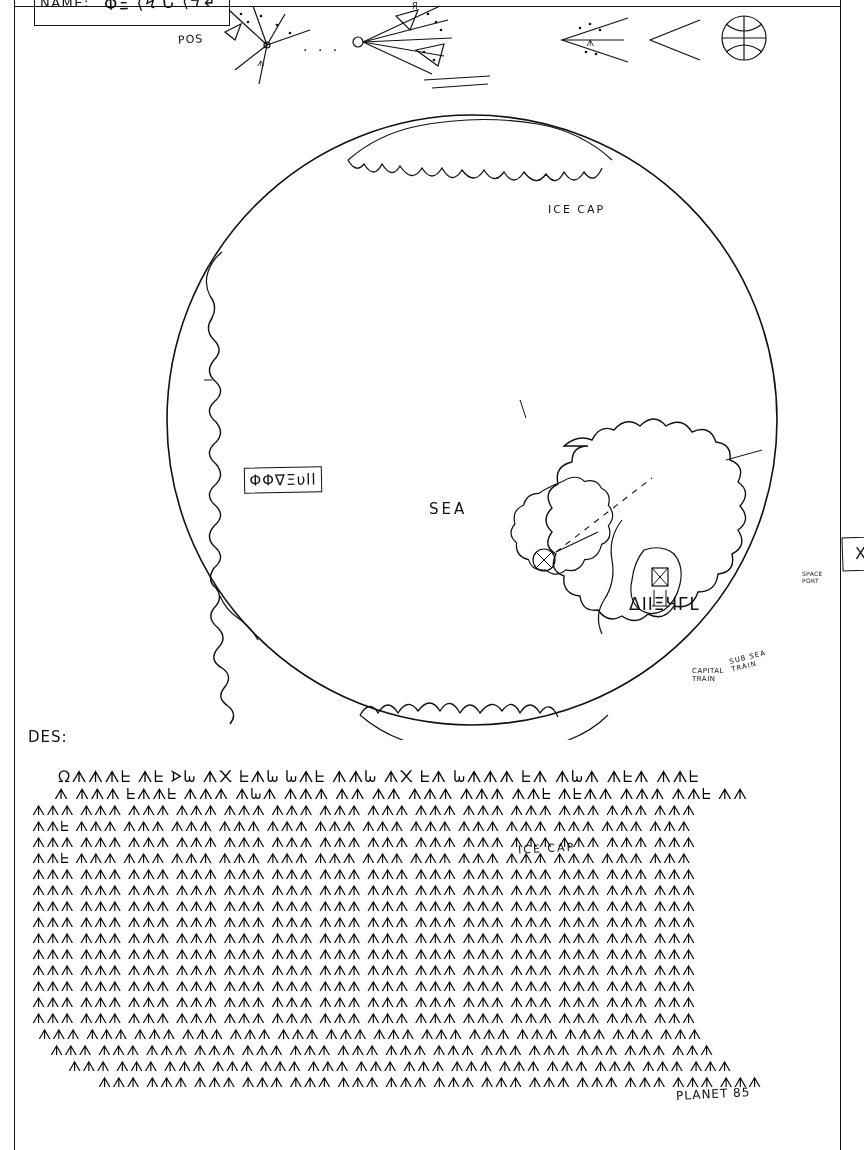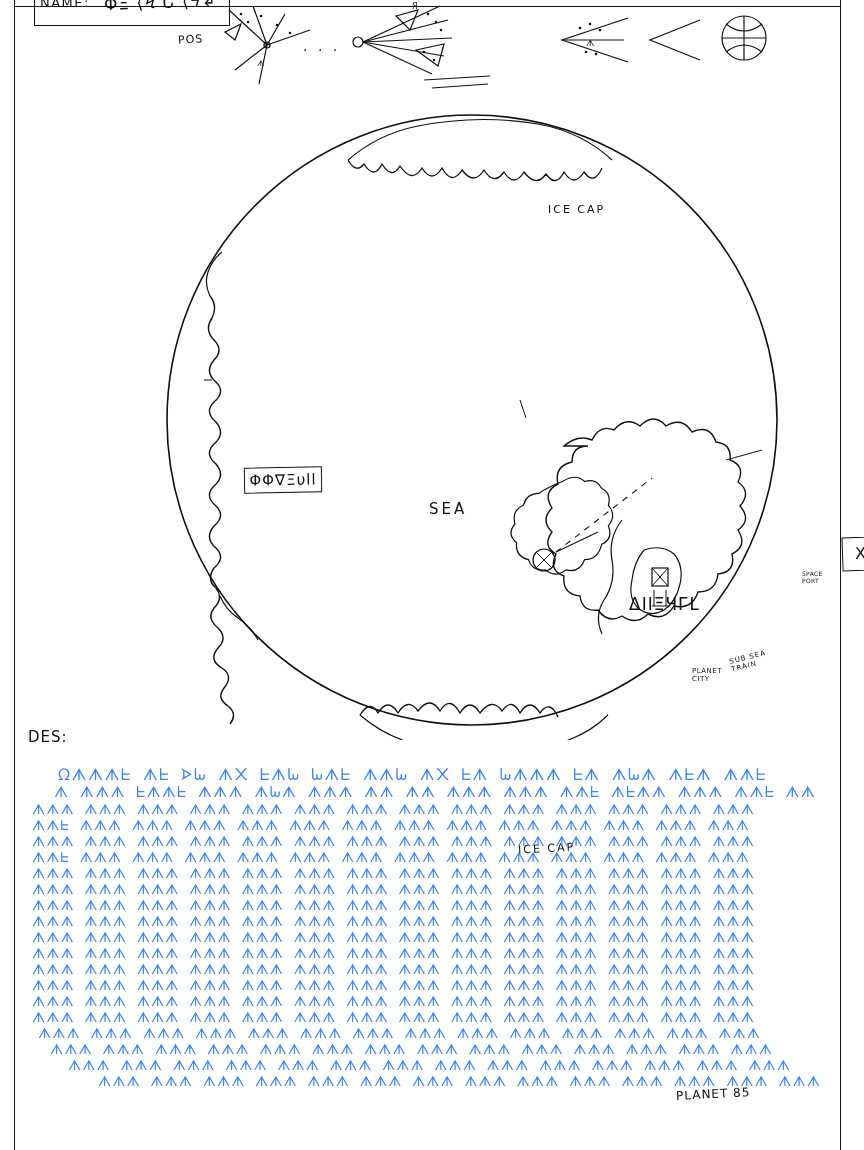--- a/index.html
+++ b/index.html
@@ -165,22 +165,22 @@
     left: 28px; top: 728px;
     font-size: 15px;
     letter-spacing: 1px;
   }
   #desc-block {
     position: absolute;
     left: 58px; top: 768px;
     width: 772px;
   }
   .desc-line {
-    font-family: Liberation Mono, monospace;
-    color: #3b82f6;
+    font-family: Liberation Sans, sans-serif;
+    color: #000000;
     white-space: nowrap;
     overflow: hidden;
   }
   #footer-note {
     position: absolute;
     left: 676px; top: 1087px;
     font-size: 12px;
     letter-spacing: 1px;
     transform: rotate(-3deg);
   }
@@ -321,21 +321,21 @@
 
       <path d="M574,360 L610,350" stroke="#111" stroke-width="1" fill="none"></path>
     </svg>
 
     <div id="icecap-top-label" class="hand">ICE CAP</div>
     <div id="icecap-bottom-label" class="hand">ICE CAP</div>
     <div id="sea-label" class="hand">SEA</div>
     <div id="region-west" class="region-box hand">ΦΦ∇Ξυll</div>
     <div id="region-east" class="region-box hand">ΧϚЂϛᴗ</div>
     <div id="continent-label" class="hand">ΔIIΞЧГԼ</div>
-    <div id="capital-label" class="hand">PLANET CITY</div>
+    <div id="capital-label" class="hand">CAPITAL TRAIN</div>
     <div id="space-port-label" class="hand">SPACE PORT</div>
     <div id="sub-sea-label" class="hand">SUB SEA TRAIN</div>
   </div>
 
   <div id="desc-label" class="hand">DES:</div>
   <div id="desc-block">
     <div class="desc-line" style="font-size:16px; line-height:17px; margin-left:0px;  letter-spacing:1.4px;">ᘯᗑᗑᗑᖶ ᗑᖶ ᗌᘈ ᗑ᙭ ᖶᗑᘈ ᘈᗑᖶ ᗑᗑᘈ ᗑ᙭ ᖶᗑ ᘈᗑᗑᗑ ᖶᗑ ᗑᘈᗑ ᗑᖶᗑ ᗑᗑᖶ</div>
     <div class="desc-line" style="font-size:15px; line-height:17px; margin-left:-4px; letter-spacing:1.3px;">ᗑ ᗑᗑᗑ ᖶᗑᗑᖶ ᗑᗑᗑ ᗑᘈᗑ ᗑᗑᗑ ᗑᗑ ᗑᗑ ᗑᗑᗑ ᗑᗑᗑ ᗑᗑᖶ ᗑᖶᗑᗑ ᗑᗑᗑ ᗑᗑᖶ ᗑᗑ</div>
     <div class="desc-line" style="font-size:14px; line-height:16px; margin-left:-26px; letter-spacing:1.1px;">ᗑᗑᗑ ᗑᗑᗑ ᗑᗑᗑ ᗑᗑᗑ ᗑᗑᗑ ᗑᗑᗑ ᗑᗑᗑ ᗑᗑᗑ ᗑᗑᗑ ᗑᗑᗑ ᗑᗑᗑ ᗑᗑᗑ ᗑᗑᗑ ᗑᗑᗑ</div>
     <div class="desc-line" style="font-size:14px; line-height:16px; margin-left:-26px; letter-spacing:1.1px;">ᗑᗑᖶ ᗑᗑᗑ ᗑᗑᗑ ᗑᗑᗑ ᗑᗑᗑ ᗑᗑᗑ ᗑᗑᗑ ᗑᗑᗑ ᗑᗑᗑ ᗑᗑᗑ ᗑᗑᗑ ᗑᗑᗑ ᗑᗑᗑ ᗑᗑᗑ</div>

